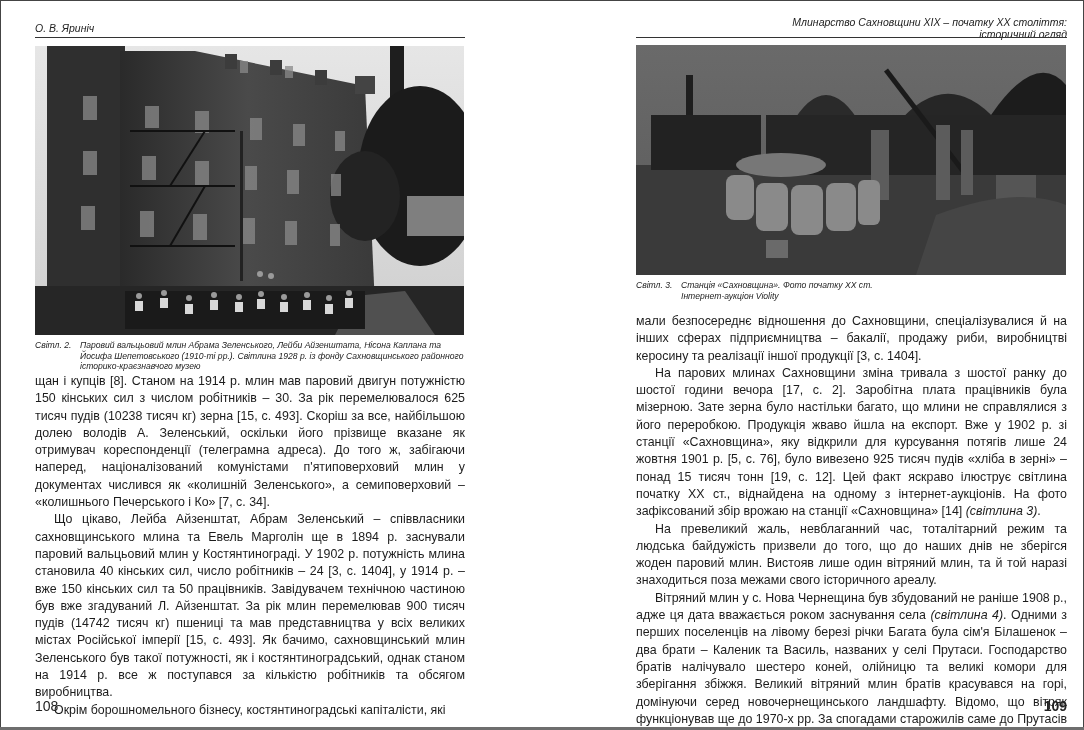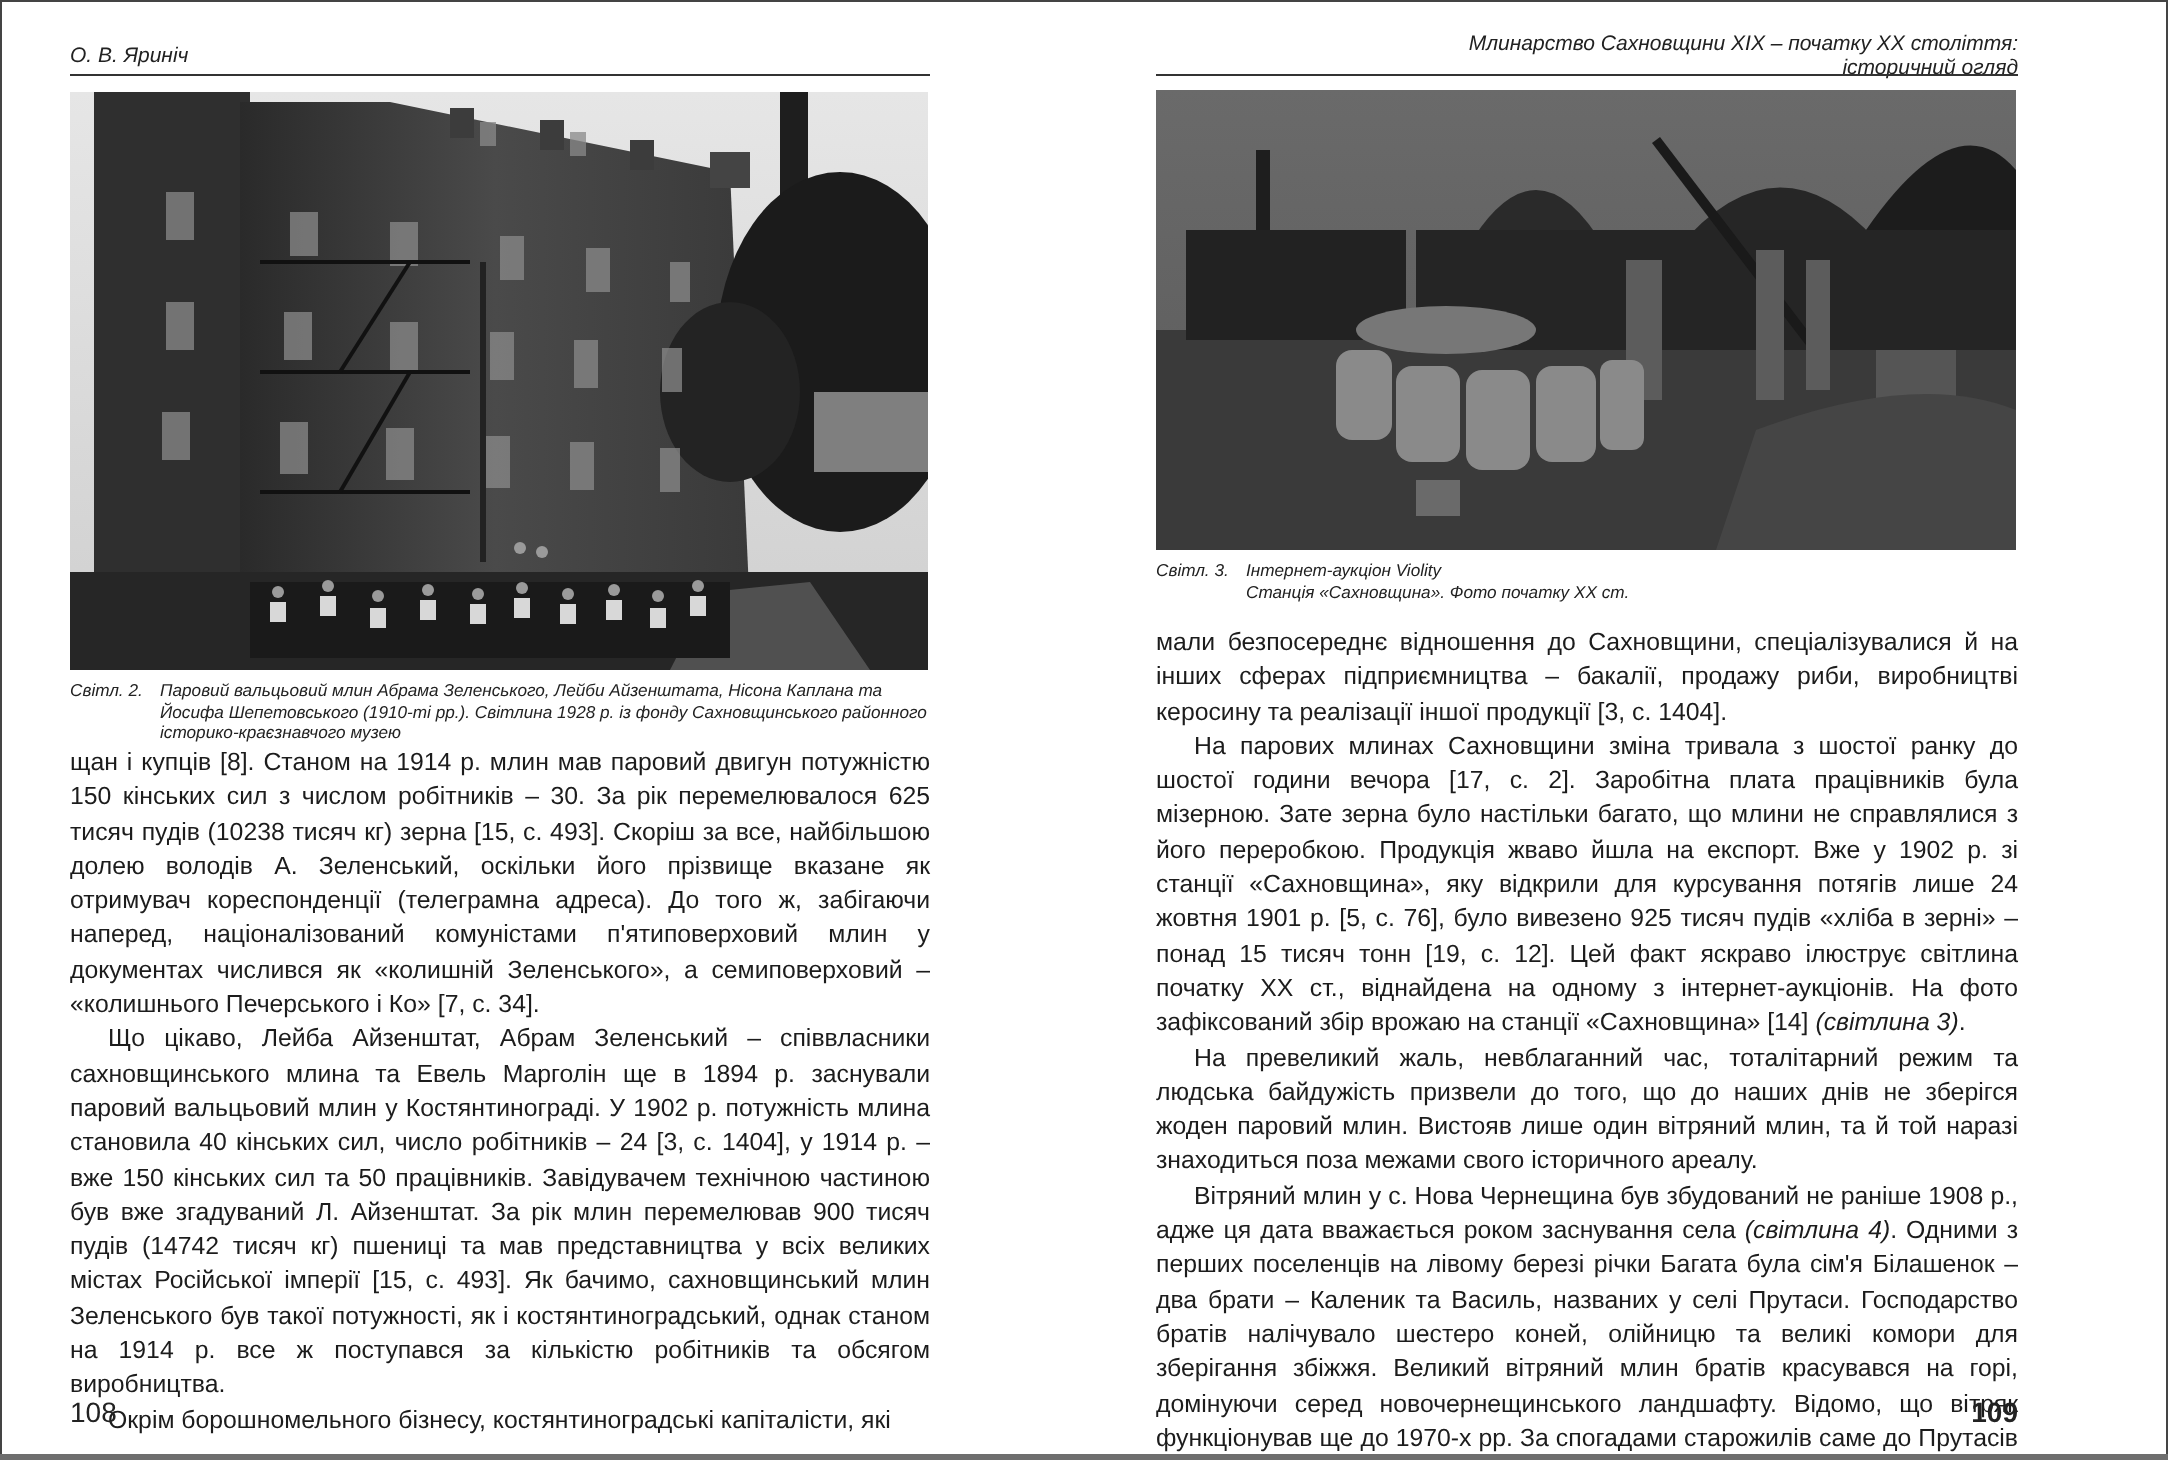--- a/index.html
+++ b/index.html
@@ -1,21 +1,21 @@
 <!DOCTYPE html>
 <html><head>
 <meta charset="utf-8">
 <style>
   html, body { margin: 0; padding: 0; background: #ffffff; }
   body { width: 1084px; height: 730px; position: relative; overflow: hidden; font-family: "Liberation Sans", sans-serif; color: #1a1a1a; }
   .frame { position: absolute; left: 0; top: 0; width: 1082px; height: 727px; border-left: 1px solid #444; border-right: 1px solid #444; border-top: 1px solid #444; }
   .bottom-bar { position: absolute; left: 0; bottom: 0; width: 1084px; height: 3px; background: #6e6e6e; }
   .page { position: absolute; top: 0; height: 550px; }
   .page.left { left: 35px; width: 430px; }
-  .page.right { left: 578px; width: 431px; }
+  .page.right { left: 636px; width: 431px; }
 
   .running-head { position: absolute; top: 22px; left: 0; right: 0; font-style: italic; font-size: 10.5px; line-height: 12px; color: #222; }
   .page.right .running-head { top: 16px; text-align: right; }
   .head-rule { position: absolute; left: 0; right: 0; height: 1px; background: #333; }
   .page.left .head-rule { top: 37px; }
   .page.right .head-rule { top: 37px; }
 
   .photo { position: absolute; left: 0; overflow: hidden; }
   .page.left .photo { top: 46px; width: 429px; height: 289px; }
   .page.right .photo { top: 45px; width: 430px; height: 230px; }
@@ -204,22 +204,22 @@
       <rect x="360" y="130" width="40" height="28" fill="#555"></rect>
       <rect x="130" y="195" width="22" height="18" fill="#6a6a6a"></rect>
 
       <path d="M300,170 Q380,140 430,160 L430,230 L280,230 Z" fill="#454545"></path>
     </svg>
   </div>
 
   <div class="caption">
     <span class="cap-label">Світл. 3.</span>
     <span class="cap-text">
+      <span style="display:block">Станція «Сахновщина». Фото початку XX ст.</span>
       <span style="display:block">Інтернет-аукціон Violity</span>
-      <span style="display:block">Станція «Сахновщина». Фото початку XX ст.</span>
     </span>
   </div>
 
   <div class="body-text">
     <p>мали безпосереднє відношення до Сахновщини, спеціалізувалися й на інших сферах підприємництва – бакалії, продажу риби, виробництві керосину та реалізації іншої продукції [3, с. 1404].</p>
     <p class="indent"><span>На парових млинах Сахновщини зміна тривала з шостої ранку до шостої години вечора [17, с. 2]. Заробітна плата працівників була мізерною. Зате зерна було настільки багато, що млини не справлялися з його переробкою. Продукція жваво йшла на експорт. Вже у 1902 р. зі станції «Сахновщина», яку відкрили для курсування потягів лише 24 жовтня 1901 р. [5, с. 76], було вивезено 925 тисяч пудів «хліба в зерні» – понад 15 тисяч тонн [19, с. 12]. Цей факт яскраво ілюструє світлина початку XX ст., віднайдена на одному з інтернет-аукціонів. На фото зафіксований збір врожаю на станції «Сахновщина» [14] </span><em>(світлина 3)</em><span>.</span></p>
     <p class="indent">На превеликий жаль, невблаганний час, тоталітарний режим та людська байдужість призвели до того, що до наших днів не зберігся жоден паровий млин. Вистояв лише один вітряний млин, та й той наразі знаходиться поза межами свого історичного ареалу.</p>
     <p class="indent"><span>Вітряний млин у с. Нова Чернещина був збудований не раніше 1908 р., адже ця дата вважається роком заснування села </span><em>(світлина 4)</em><span>. Одними з перших поселенців на лівому березі річки Багата була сім'я Білашенок – два брати – Каленик та Василь, названих у селі Прутаси. Господарство братів налічувало шестеро коней, олійницю та великі комори для зберігання збіжжя. Великий вітряний млин братів красувався на горі, домінуючи серед новочернещинського ландшафту. Відомо, що вітряк функціонував ще до 1970-х рр.  За спогадами старожилів саме до Прутасів часто при-</span></p>
   </div>
 

